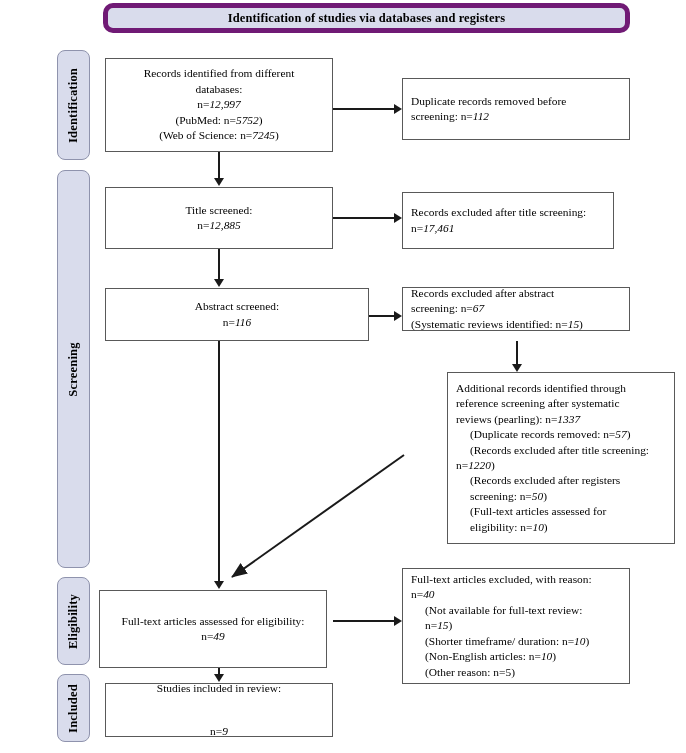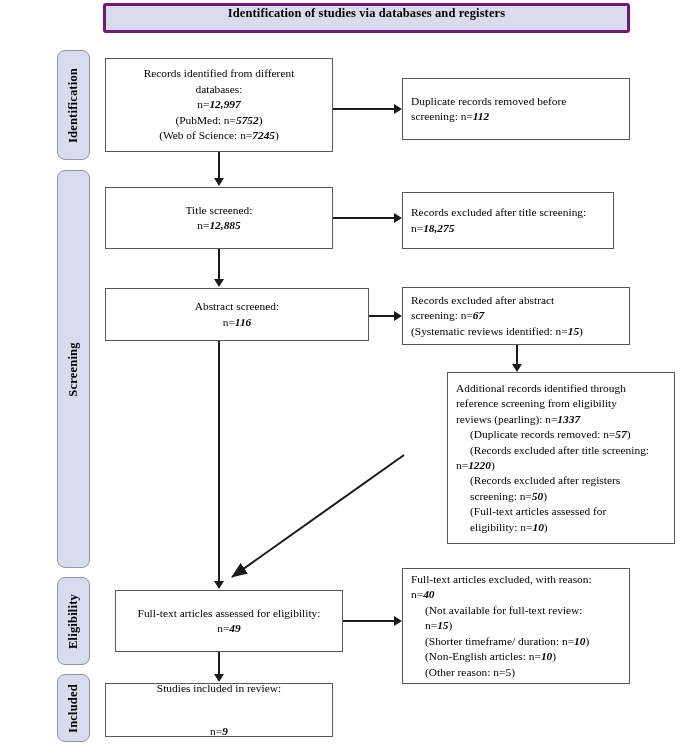--- a/index.html
+++ b/index.html
@@ -15,24 +15,24 @@
     background: #ffffff;
     font-family: "Liberation Serif", "DejaVu Serif", serif;
     overflow: hidden;
   }
 
   
   .banner {
     position: absolute;
     box-sizing: border-box;
     background: #d9dcec;
-    border: 3px solid #701a75;
-    border-radius: 3px;
+    border: 5px solid #701a75;
+    border-radius: 10px;
     display: flex;
-    align-items: flex-start;
+    align-items: center;
     justify-content: center;
     font-weight: bold;
     font-size: 12.5px;
     color: #000000;
     letter-spacing: 0.1px;
   }
 
   
   .stage {
     position: absolute;
@@ -71,21 +71,21 @@
     align-items: center;
     text-align: center;
     padding: 2px 6px;
   }
   .box.left {
     align-items: flex-start;
     text-align: left;
     padding: 2px 8px;
   }
   .box .ln { display: block; white-space: nowrap; }
-  .num { font-weight: bold; font-style: italic; }
+  .num { font-weight: normal; font-style: italic; }
   .ind { padding-left: 14px; }
 
   
   .vline, .hline {
     position: absolute;
     background: #1a1a1a;
   }
   .vline { width: 2px; }
   .hline { height: 2px; }
 
@@ -187,21 +187,21 @@
     </span>
   </div>
 
   <div class="box center" style="left:105px; top:288px; width:264px; height:53px;">
     <span class="ln">Abstract screened:</span>
     <span class="ln">
       <span>n=</span><span class="num">116</span>
     </span>
   </div>
 
-  <div class="box center" style="left:115px; top:590px; width:228px; height:62px;">
+  <div class="box center" style="left:99px; top:590px; width:228px; height:78px;">
     <span class="ln">Full-text articles assessed for eligibility:</span>
     <span class="ln">
       <span>n=</span><span class="num">49</span>
     </span>
   </div>
 
   <div class="box center" style="left:105px; top:683px; width:228px; height:54px;gap:27px;">
     <span class="ln">Studies included in review:</span>
     <span class="ln">
       <span>n=</span><span class="num">9</span>
@@ -211,37 +211,37 @@
   <div class="box left" style="left:402px; top:78px; width:228px; height:62px;">
     <span class="ln">Duplicate records removed before</span>
     <span class="ln">
       <span>screening: n=</span><span class="num">112</span>
     </span>
   </div>
 
   <div class="box left" style="left:402px; top:192px; width:212px; height:57px;">
     <span class="ln">Records excluded after title screening:</span>
     <span class="ln">
-      <span>n=</span><span class="num">18,275</span>
-    </span>
-  </div>
-
-  <div class="box left" style="left:402px; top:287px; width:228px; height:58px;">
+      <span>n=</span><span class="num">17,461</span>
+    </span>
+  </div>
+
+  <div class="box left" style="left:402px; top:287px; width:228px; height:44px;">
     <span class="ln">Records excluded after abstract</span>
     <span class="ln">
       <span>screening: n=</span><span class="num">67</span>
     </span>
     <span class="ln">
       <span>(Systematic reviews identified: n=</span><span class="num">15</span><span>)</span>
     </span>
   </div>
 
   <div class="box left" style="left:402px; top:372px; width:228px; height:172px;margin-left:45px;">
     <span class="ln">Additional records identified through</span>
-    <span class="ln">reference screening from eligibility</span>
+    <span class="ln">reference screening after systematic</span>
     <span class="ln">
       <span>reviews (pearling): n=</span><span class="num">1337</span>
     </span>
     <span class="ln ind">
       <span>(Duplicate records removed: n=</span><span class="num">57</span><span>)</span>
     </span>
     <span class="ln ind">(Records excluded after title screening:</span>
     <span class="ln">
       <span>n=</span><span class="num">1220</span><span>)</span>
     </span>

